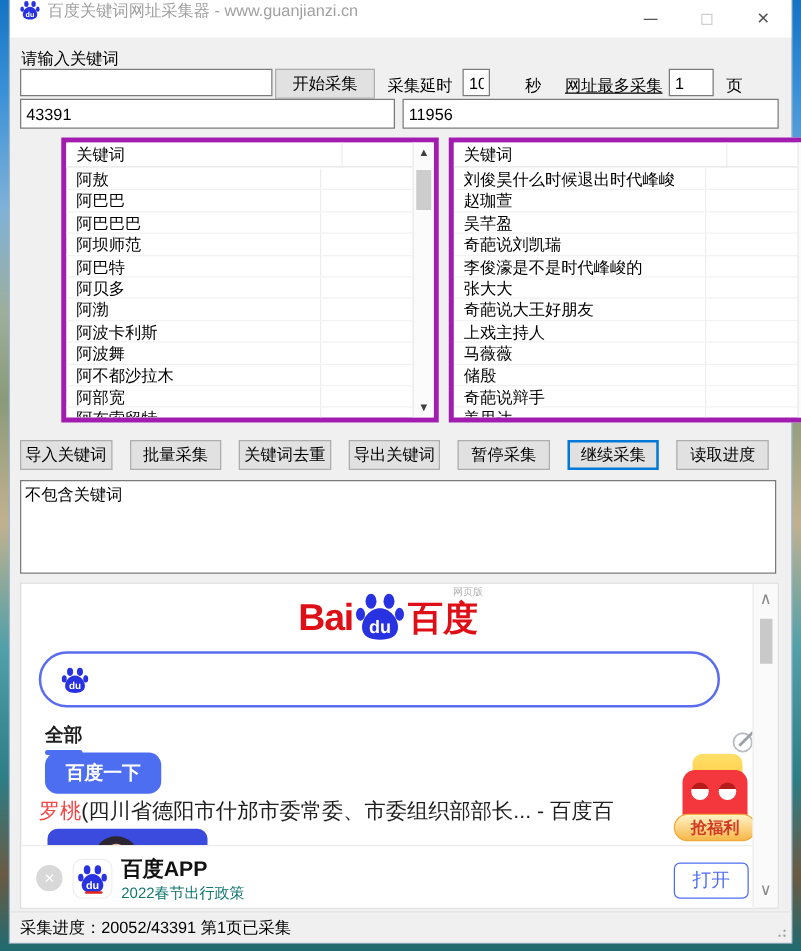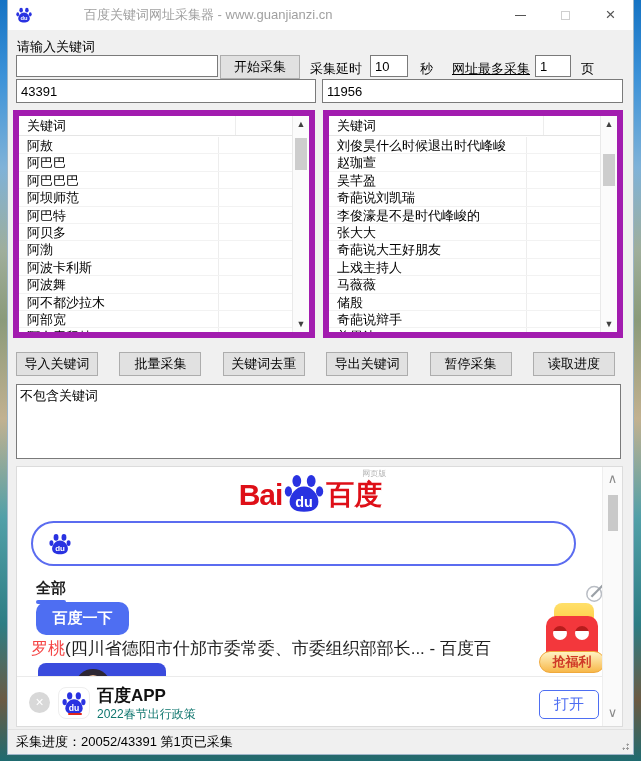--- a/index.html
+++ b/index.html
@@ -7,34 +7,34 @@
   body {
     font-family:"Liberation Sans","DejaVu Sans",sans-serif;
     background:linear-gradient(180deg,#1573c4 0%,#3c92d8 10%,#7fb2d8 22%,#9fae9b 33%,#8a9a7a 42%,#c2b190 55%,#52a0a8 68%,#2d7d84 82%,#6b5a43 92%,#1f6b70 100%);
     position:relative;
   }
   .window {
     position:absolute; left:8px; top:0; width:625px; height:754px;
     background:#f0f0f0; box-shadow:0 0 0 1px #9db5c8;
   }
   
-  .titlebar { position:absolute; left:0; top:0; width:100%; height:30px; background:#fff; display:flex; align-items:center;gap:46px; }
+  .titlebar { position:absolute; left:0; top:0; width:100%; height:30px; background:#fff; display:flex; align-items:flex-start; }
   .titlebar .appicon { width:16px; height:16px; margin:0 6px 0 8px; }
   .titlebar .title { font-size:13px; color:#a0a0a0; flex:1; white-space:nowrap; overflow:hidden; }
   .win-controls { display:flex; align-items:center; height:100%; }
   .win-btn { width:45px; height:100%; display:flex; align-items:center; justify-content:center; font-size:14px; color:#444; }
   .win-btn.min span { display:block; width:11px; height:1px; background:#555; }
   .win-btn.max span { display:block; width:9px; height:9px; border:1px solid #cfcfcf; }
   .win-btn.close { font-size:17px; color:#555; }
   
   .lbl { position:absolute; font-size:13px; color:#000; white-space:nowrap; }
   .tbox { position:absolute; background:#fff; border:1px solid #7a7a7a; font-size:13px; padding:2px 4px; font-family:inherit; color:#000; outline:none; }
   .btn3d { position:absolute; background:#e1e1e1; border:1px solid #adadad; font-size:13px; color:#000; font-family:inherit; }
   
-  .listview { position:absolute; top:110px; height:228px; background:#fff; border:6px solid #a21caf; overflow:hidden; }
+  .listview { position:absolute; top:110px; height:228px; background:#fff; border:4px solid #a21caf; overflow:hidden;margin-left:36px; }
   .lv-left { left:5px; width:302px; }
   .lv-right { left:315px; width:300px; }
   .lv-header { height:20px; line-height:20px; font-size:13px; padding-left:8px; border-bottom:1px solid #e5e5e5; position:relative; background:#fff; }
   .lv-header::after, .lv-row::after { content:""; position:absolute; top:0; bottom:0; left:calc(100% - 74px); width:1px; background:#ededed; }
   .lv-body { position:absolute; left:0; top:21px; right:17px; bottom:0; overflow:hidden; }
   .lv-row { height:17.4px; line-height:17px; font-size:13px; padding-left:8px; border-bottom:1px solid #f2f2f2; position:relative; white-space:nowrap; }
   .vscroll { position:absolute; right:0; top:0; bottom:0; width:17px; background:#fbfbfb; border-left:1px solid #e9e9e9; }
   .vscroll .arr { position:absolute; left:0; width:100%; height:16px; text-align:center; font-size:9px; line-height:16px; color:#3f3f3f; }
   .vscroll .arr.up { top:0; } .vscroll .arr.down { bottom:0; }
   .vscroll .thumb { position:absolute; left:2px; width:12px; background:#cdcdcd; }
@@ -121,21 +121,21 @@
           <span></span>
         </div>
       <div class="win-btn close">×</div>
     </div>
   </div>
 
   <div class="lbl" style="left:9px; top:38px;">请输入关键词</div>
   <input class="tbox" style="left: 8px; top: 55px; width: 202px; height: 22px;" value="">
   <button class="btn3d" style="left:212px; top:55px; width:80px; height:24px;">开始采集</button>
   <div class="lbl" style="left:302px; top:60px;">采集延时</div>
-  <input class="tbox" style="left: 362px; top: 55px; width: 38px; height: 22px;" value="10">
+  <input class="tbox" style="left: 362px; top: 55px; width: 22px; height: 22px;" value="10">
   <div class="lbl" style="left:412px; top:60px;">秒</div>
   <div class="lbl" style="left:444px; top:60px;text-decoration:underline;">网址最多采集</div>
   <input class="tbox" style="left: 527px; top: 55px; width: 36px; height: 22px;" value="1">
   <div class="lbl" style="left:573px; top:60px;">页</div>
 
   <input class="tbox" style="left: 8px; top: 79px; width: 300px; height: 24px;" value="43391">
   <input class="tbox" style="left: 314px; top: 79px; width: 301px; height: 24px;" value="11956">
 
   <div class="listview lv-left">
     <div class="lv-header">关键词</div>
@@ -182,20 +182,21 @@
       <div class="arr down">▼</div>
     </div>
   </div>
 
   <div class="toolbar">
     <button>导入关键词</button>
     <button>批量采集</button>
     <button>关键词去重</button>
     <button>导出关键词</button>
     <button>暂停采集</button>
+    <button class="focused">继续采集</button>
     <button>读取进度</button>
   </div>
 
   <textarea class="exclude" style="">不包含关键词</textarea>
 
   <div class="browser">
 
     <div class="b-logo">
       <span class="bai">Bai</span>
       <span class="pawwrap">

